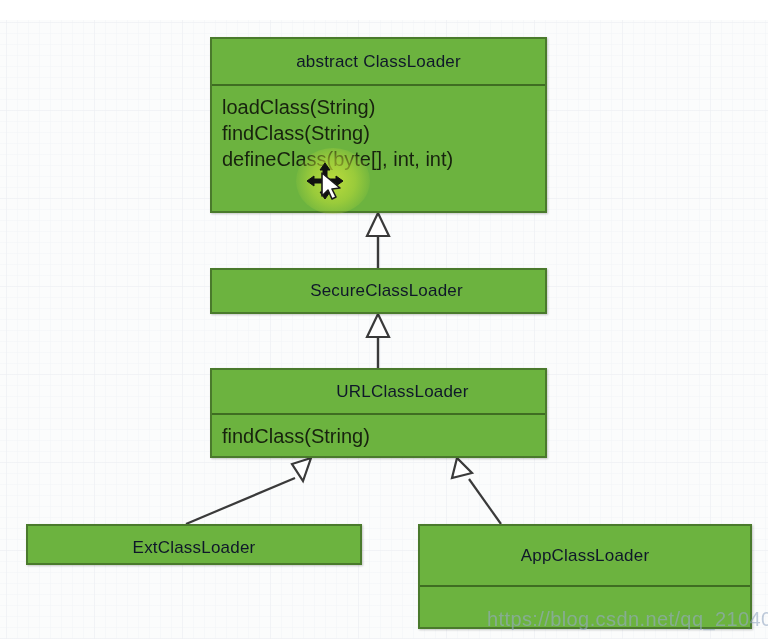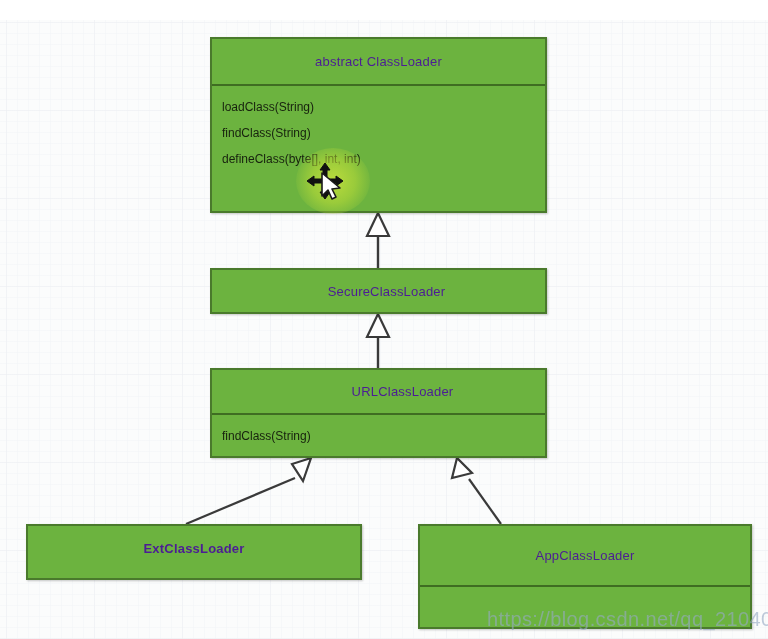--- a/index.html
+++ b/index.html
@@ -74,50 +74,50 @@
     border: 2px solid #4a7a2c;
     box-shadow: 1px 1px 2px rgba(0,0,0,0.22);
     overflow: hidden;
   }
   .class-title {
     box-sizing: border-box;
     width: 100%;
     display: flex;
     align-items: center;
     justify-content: center;
-    color: #4c1d95;
-    font-size: 13px;
+    color: #0f172a;
+    font-size: 17px;
     letter-spacing: 0.2px;
     text-align: center;
     white-space: nowrap;
   }
   .compartment-divider {
     width: 100%;
     height: 2px;
     background: #3f6d22;
   }
   .class-members {
     box-sizing: border-box;
     padding: 8px 0 6px 10px;
     color: #17220e;
-    font-size: 12px;
+    font-size: 20px;
     line-height: 26px;
   }
   .member-row {
     white-space: nowrap;
   }
 
   
   #box-classloader      { left:210px; top:37px;  width:337px; height:176px; }
   #box-classloader .class-title   { height: 45px; }
   #box-secureclassloader{ left:210px; top:268px; width:337px; height:46px; }
   #box-secureclassloader .class-title { height: 42px; padding-left: 16px; }
   #box-urlclassloader   { left:210px; top:368px; width:337px; height:90px; }
   #box-urlclassloader .class-title { height: 43px; padding-left: 48px; }
-  #box-extclassloader   { left:26px;  top:524px; width:336px; height:56px;font-weight:bold; }
+  #box-extclassloader   { left:26px;  top:524px; width:336px; height:41px; }
   #box-extclassloader .class-title { height: 44px; }
   #box-appclassloader   { left:418px; top:524px; width:334px; height:105px; }
   #box-appclassloader .class-title { height: 59px; }
 
   
   #cursor-halo {
     position: absolute;
     left: 296px; top: 148px;
     width: 74px; height: 66px;
     border-radius: 50%;

